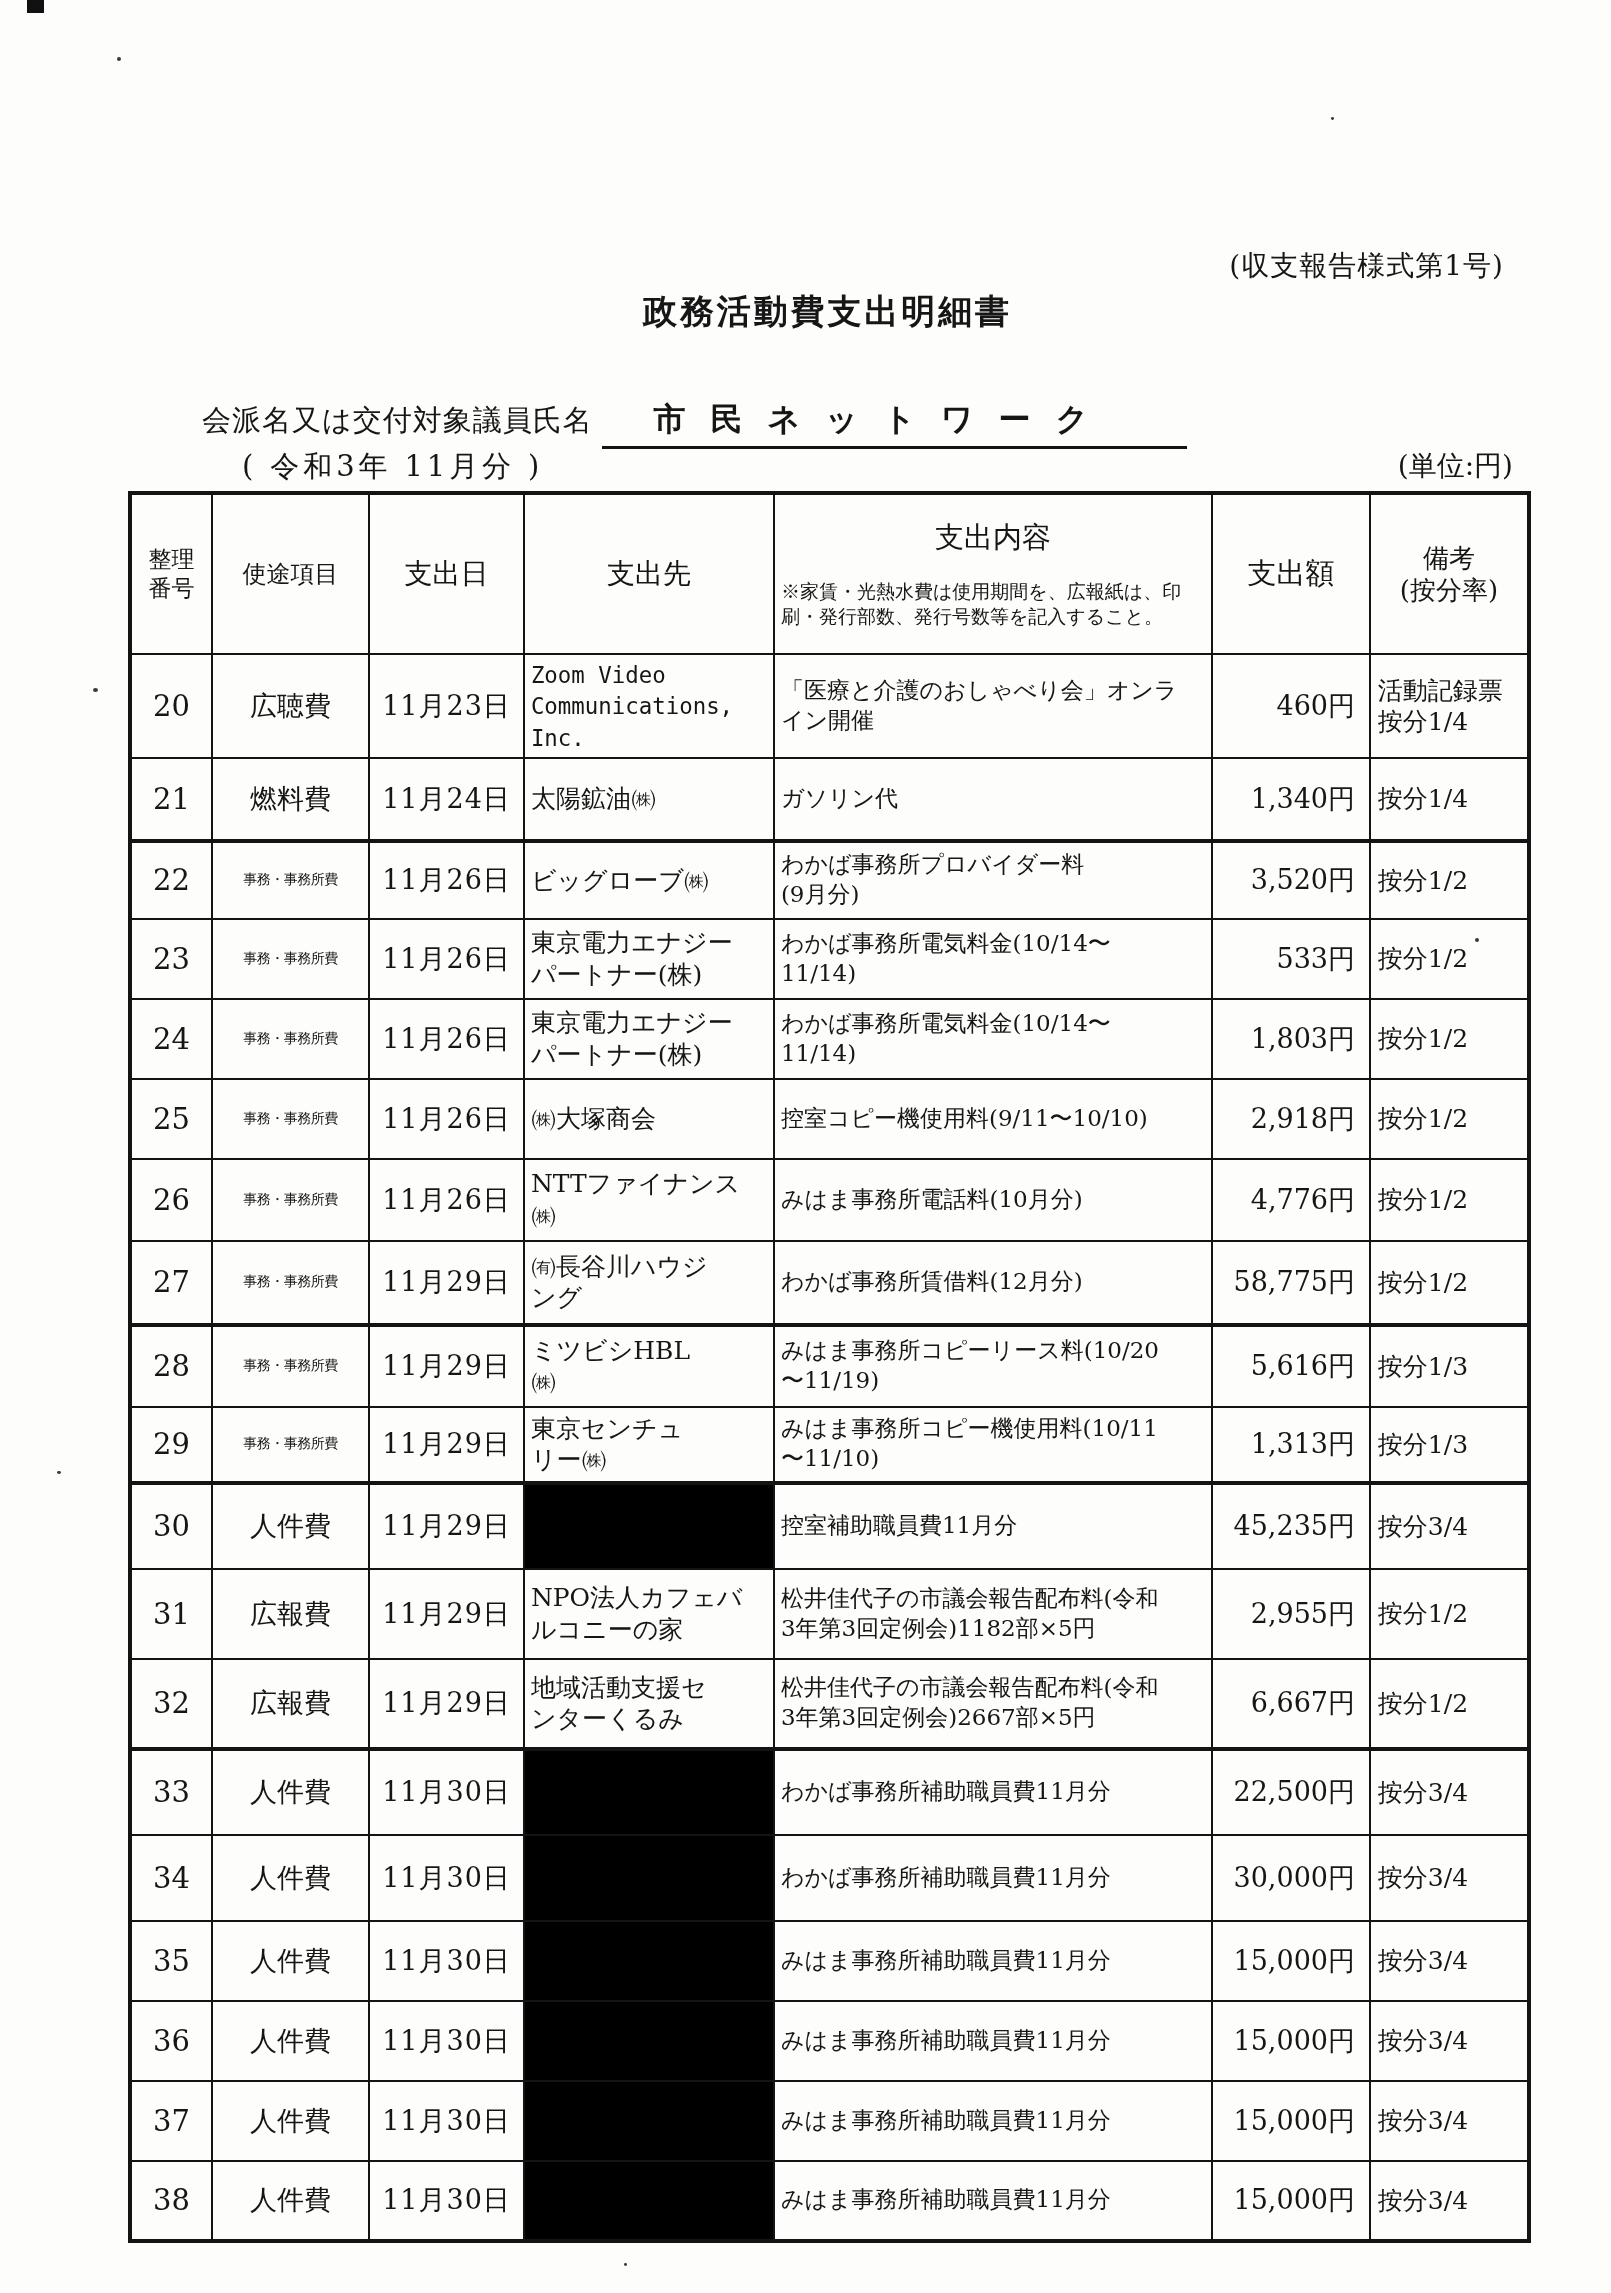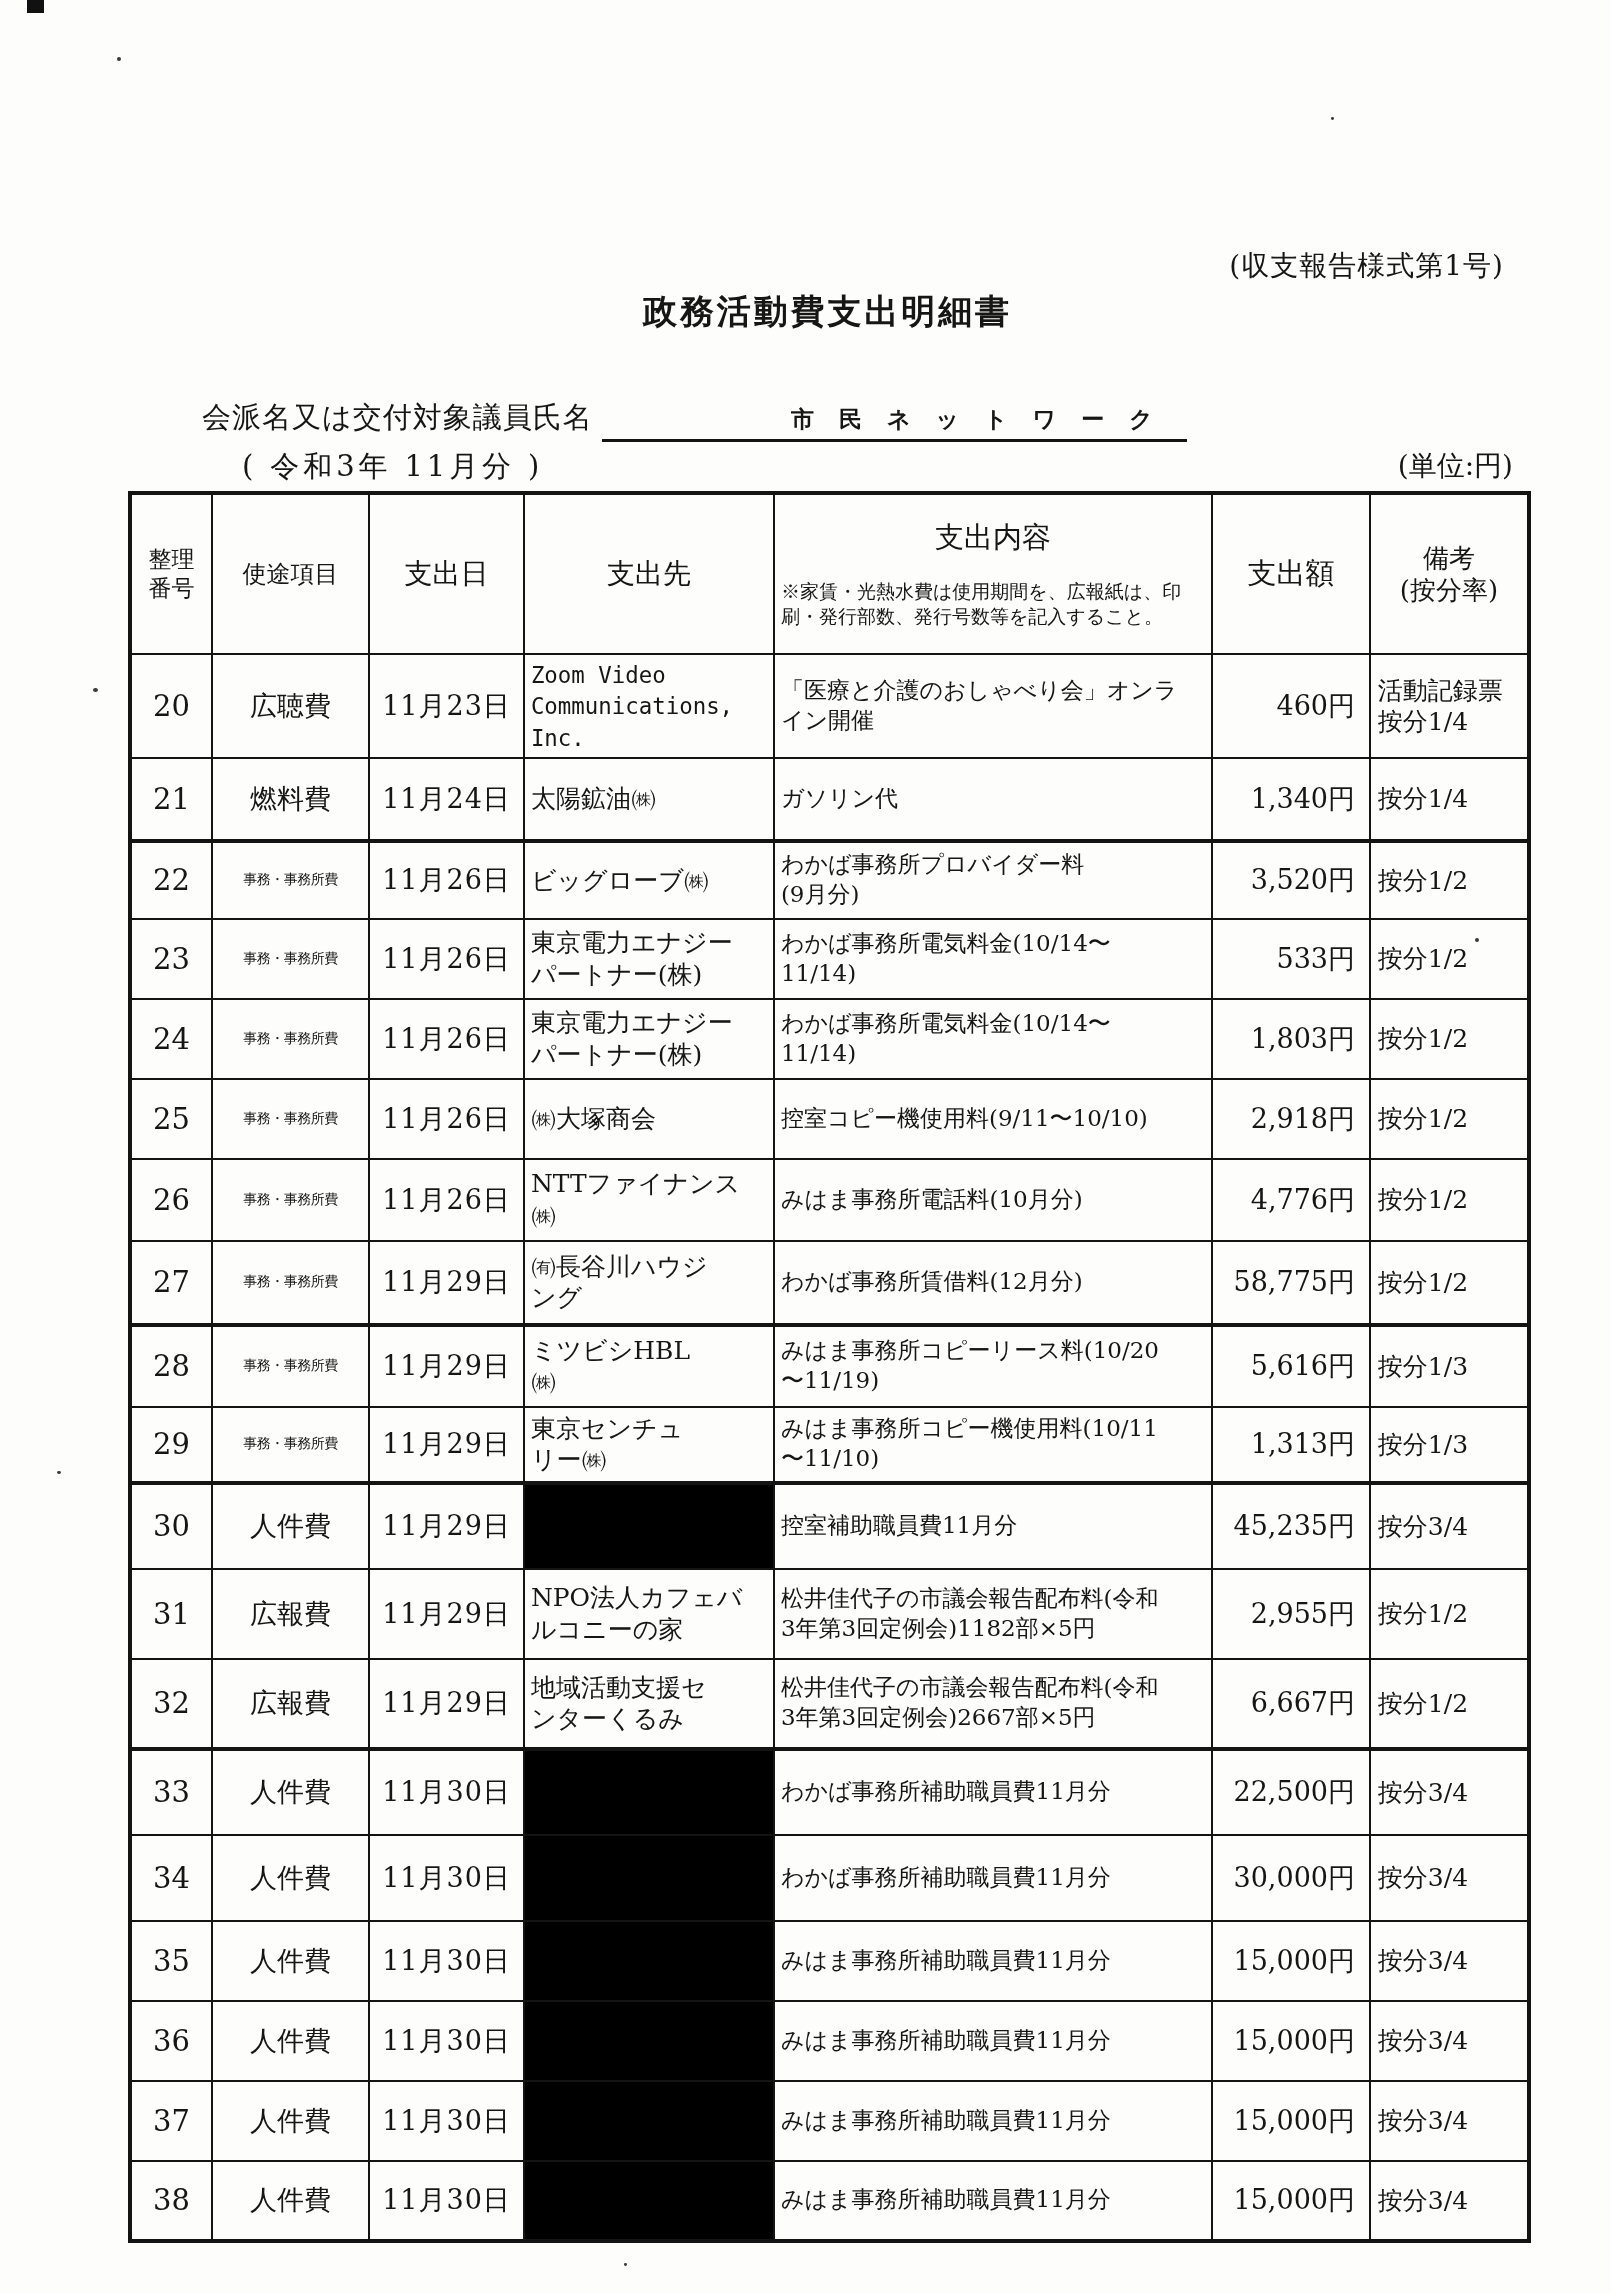--- a/index.html
+++ b/index.html
@@ -35,24 +35,23 @@
     font-size: 29px;
     white-space: nowrap;
   }
   .name-label { letter-spacing: 1px; }
   .name-value {
     display: inline-block;
     margin-left: 9.8px;
     min-width: 585px;
     padding: 0 9.8px 3.9px 51px;
     border-bottom: 3.9px solid #141414;
-    font-size: 23px;
+    font-size: 32px;
     font-weight: bold;
     letter-spacing: 25px;
-    text-align: right;
   }
   .period {
     position: absolute;
     top: 447px; left: 242px;
     font-size: 29px;
     letter-spacing: 3.9px;
   }
   .unit {
     position: absolute;
     top: 447px; right: 98px;

